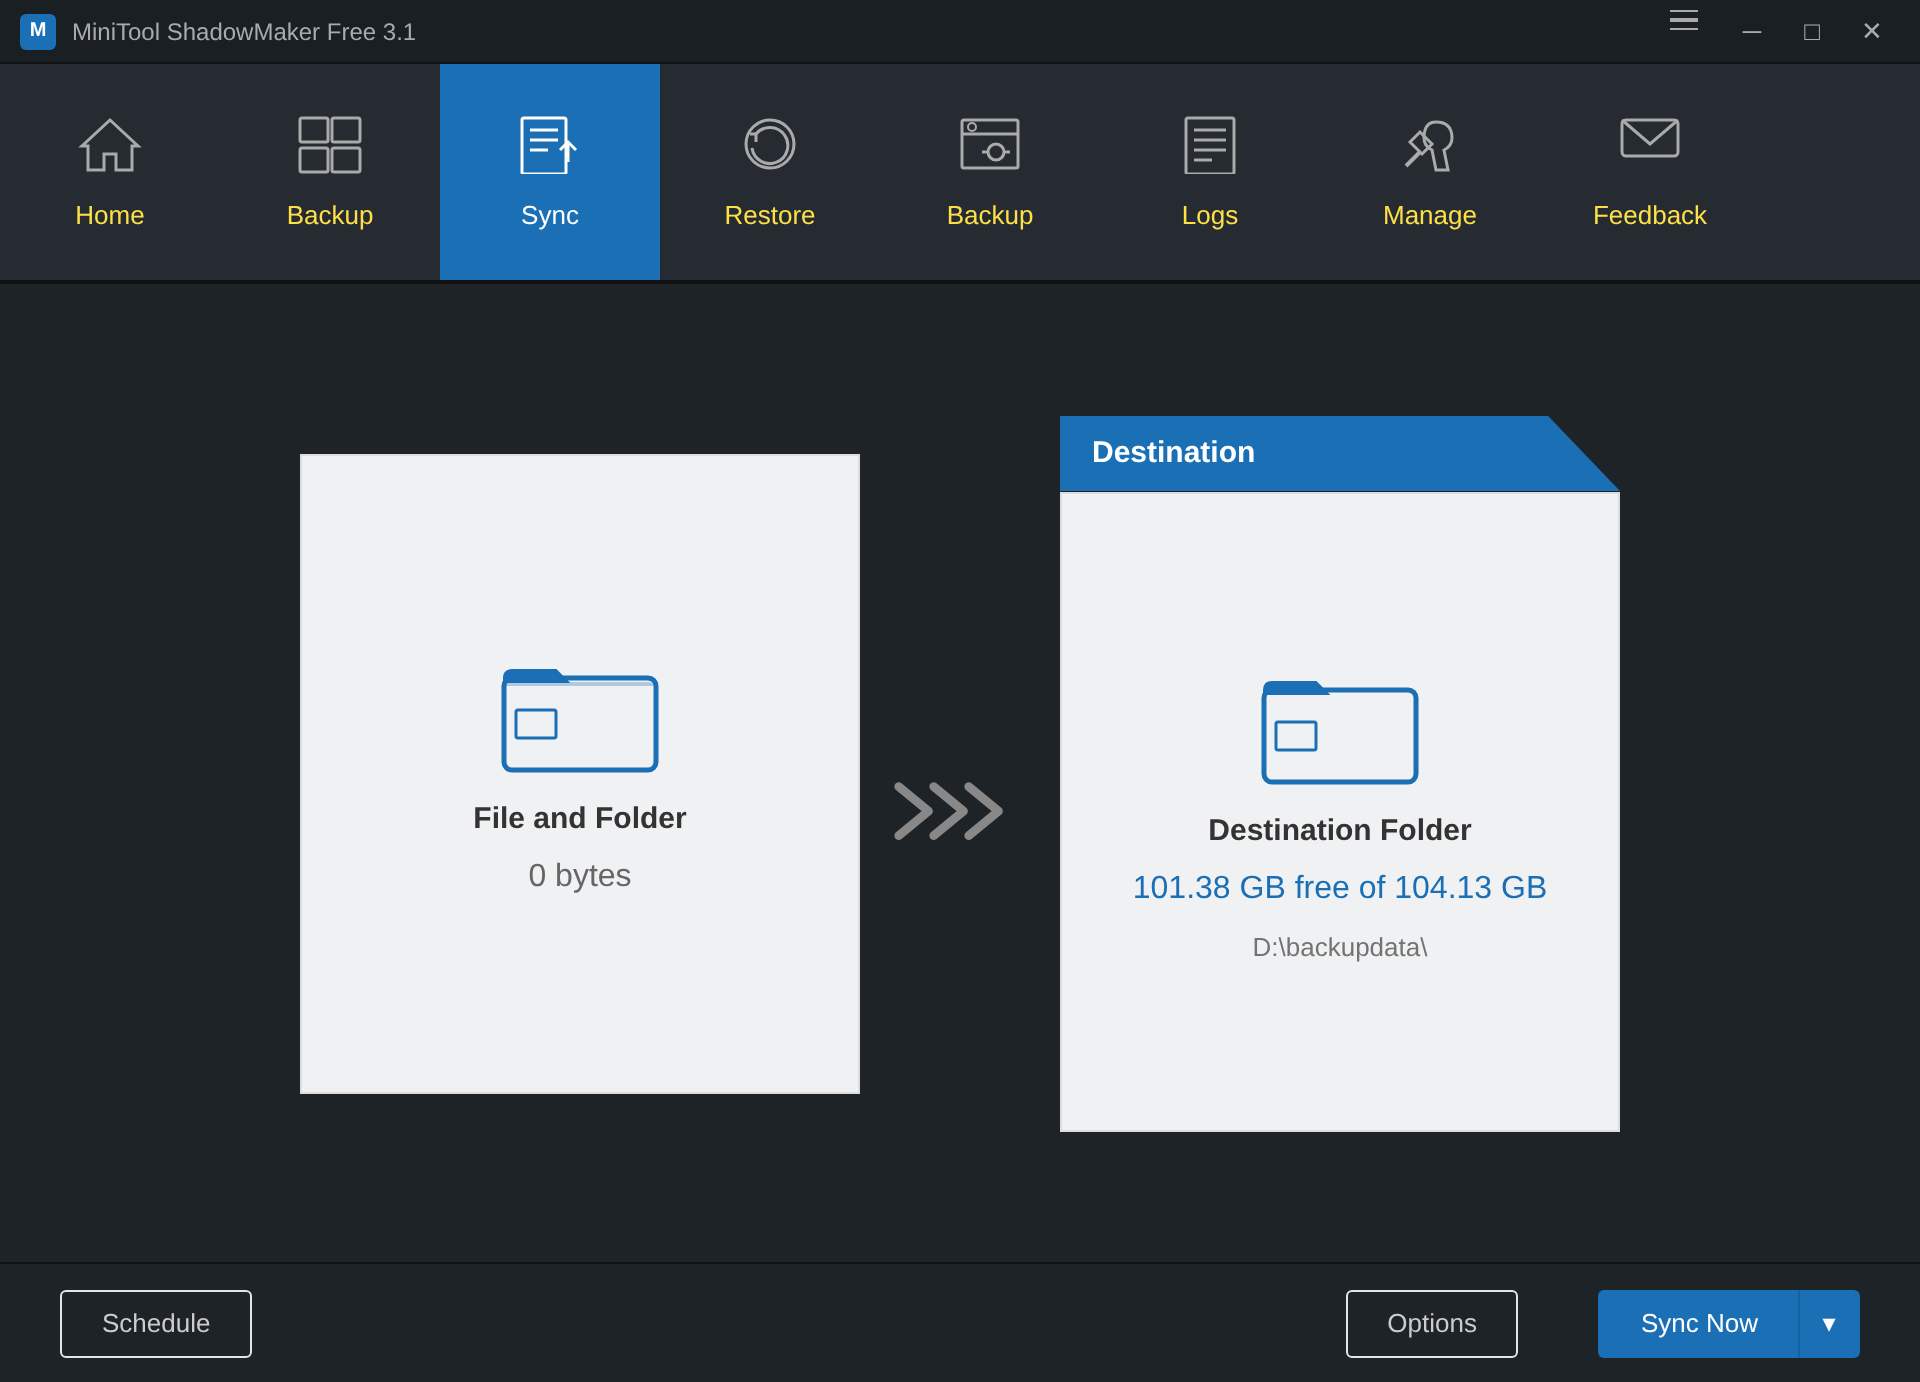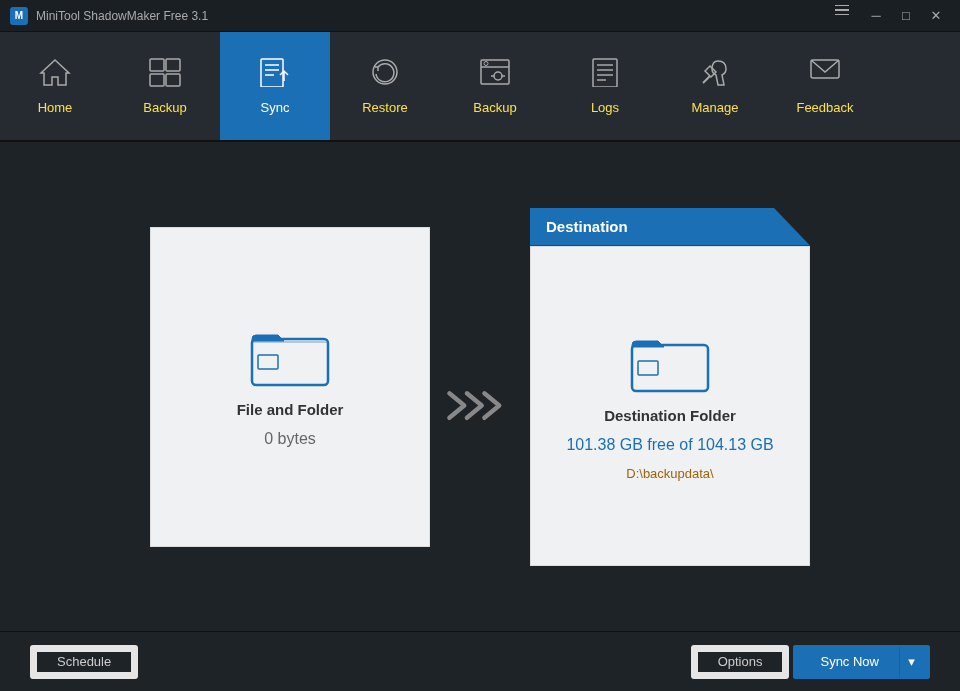--- a/index.html
+++ b/index.html
@@ -141,21 +141,21 @@
       font-weight: 700;
       color: #333;
     }
     .panel-subtitle-text {
       font-size: 16px;
       color: #666;
       text-align: center;
     }
     .panel-path-text {
       font-size: 13px;
-      color: #a16207;
+      color: #737373;
     }
 
     
     .arrows-container {
       display: flex;
       align-items: center;
       justify-content: center;
       width: 100px;
       margin-top: 38px; 
       flex-shrink: 0;
@@ -175,36 +175,37 @@
       background: #1e2328;
       display: flex;
       align-items: center;
       padding: 0 30px;
       justify-content: space-between;
       border-top: 1px solid #111;
     }
     .btn {
       height: 34px;
       padding: 0 20px;
-      border: 7px solid #e5e5e5;
+      border: 1px solid #e5e5e5;
       background: transparent;
       color: #ccc;
       font-size: 13px;
       cursor: pointer;
       border-radius: 3px;
     }
     .btn-primary {
       background: #1a6fb5;
       border-color: #1a6fb5;
       color: white;
     }
 
     .sync-now-group {
       display: flex;
       gap: 0;
+      margin-left: 36px;
     }
     .sync-now-main {
       border-radius: 3px 0 0 3px;
       border-right: 1px solid #1560a0;
     }
     .sync-now-arrow {
       width: 30px;
       padding: 0;
       border-radius: 0 3px 3px 0;
       border-left: none;

